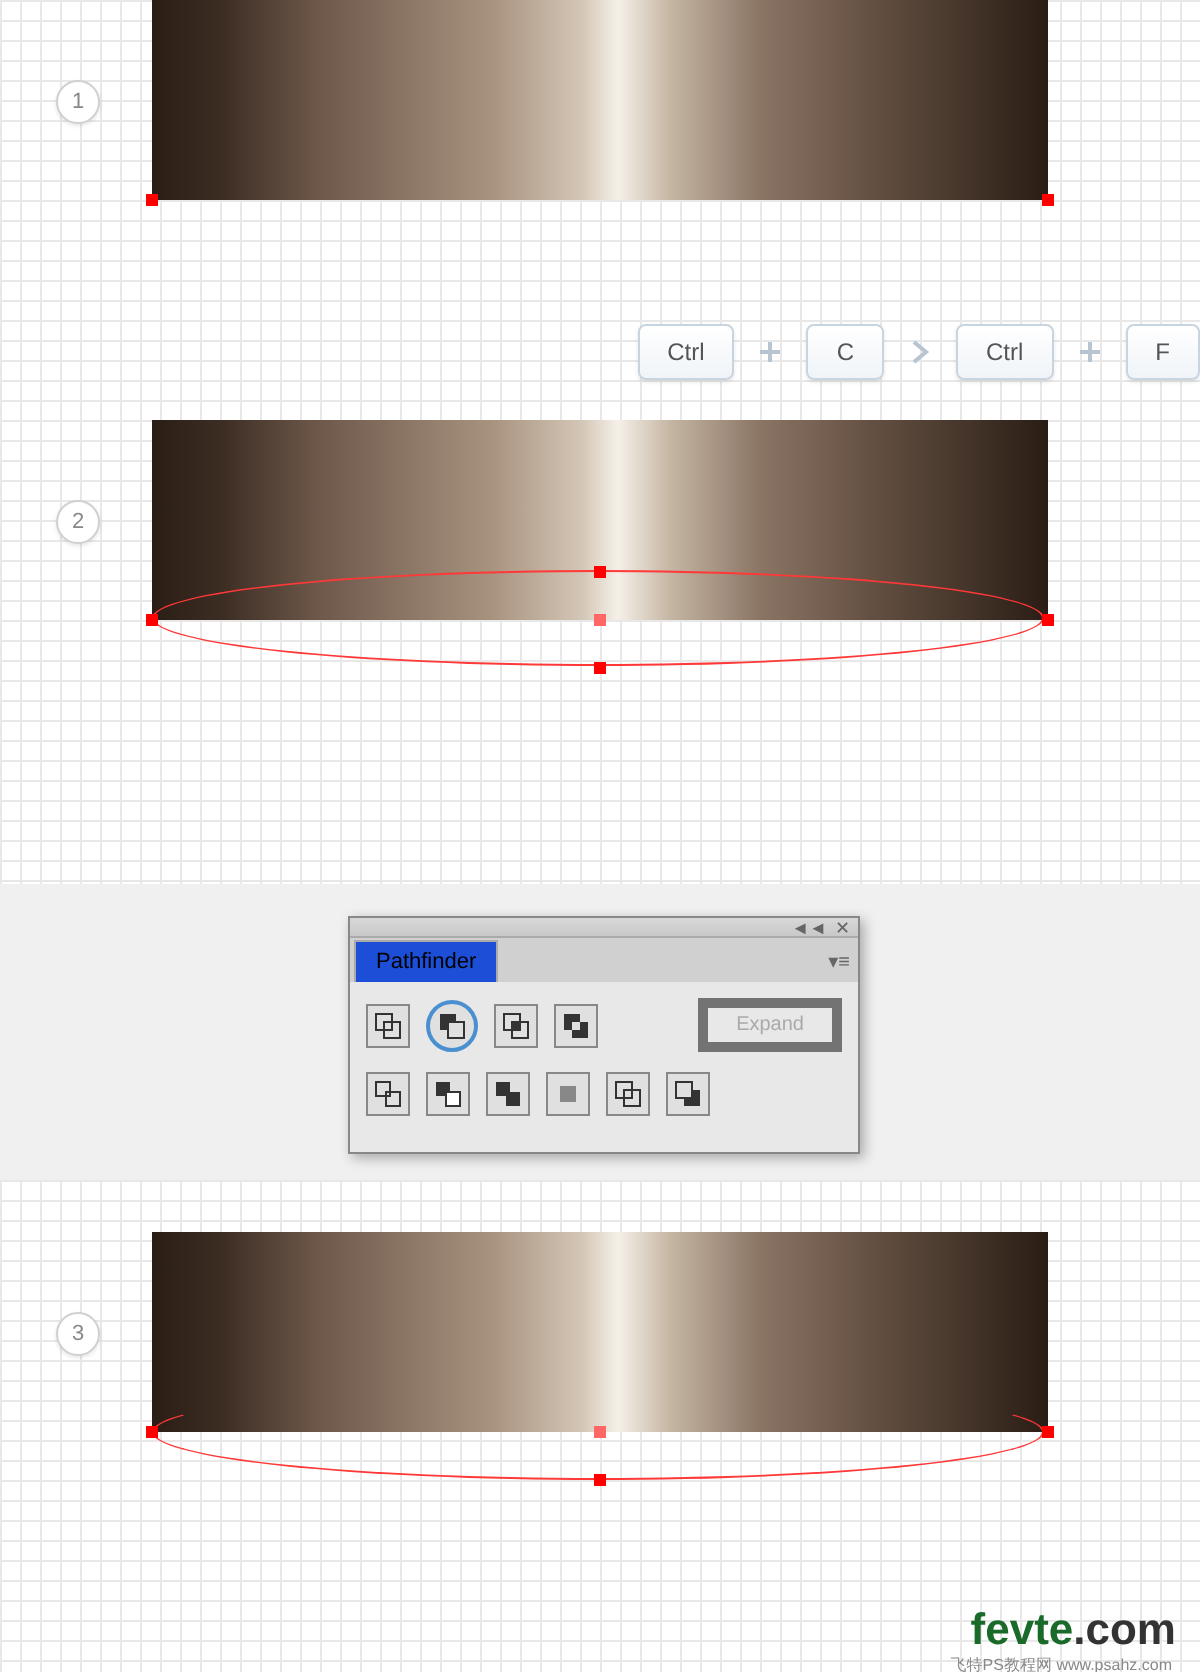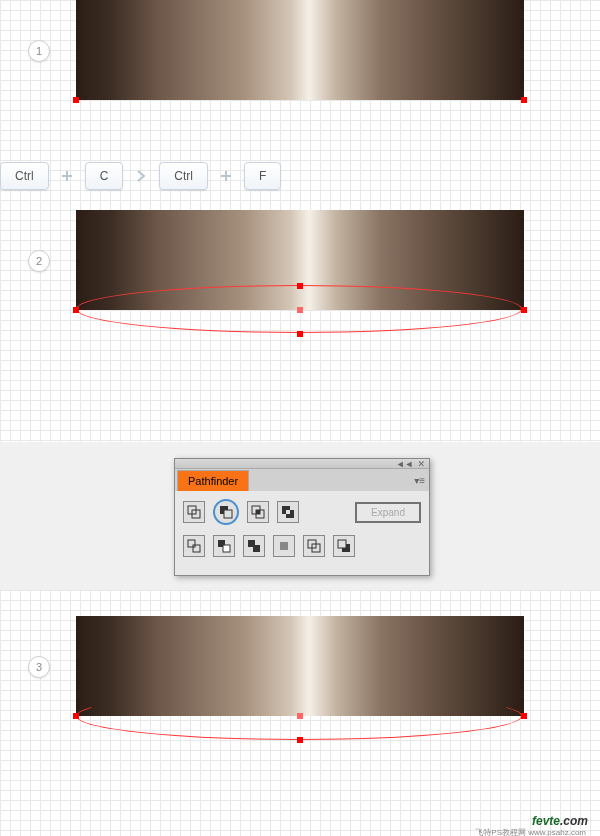--- a/index.html
+++ b/index.html
@@ -6,38 +6,38 @@
 body{width:600px;height:836px;font-family:Arial,sans-serif;font-size:11px;background:#f5f5f5;position:relative;overflow:hidden}
 .canvas{width:600px;height:836px;position:absolute;background:#fff;background-image:linear-gradient(#e8e8e8 1px,transparent 1px),linear-gradient(90deg,#e8e8e8 1px,transparent 1px);background-size:10px 10px}
 .plain{position:absolute;left:0;width:600px;height:148px;background:#f0f0f0}
 .plain1{top:442px}
 .cyl{position:absolute;left:76px;width:448px}
 .cyl-body{width:448px;height:100px;background:linear-gradient(90deg,#2a1d15 0%,#3d2e24 8%,#6b5648 18%,#8a7464 28%,#a8937f 38%,#d4c6b6 48%,#f5f0e8 52%,#c4b4a2 58%,#8a7464 68%,#6b5648 78%,#4d3c30 88%,#2a1d15 100%)}
 .cyl-bottom{width:448px;height:50px;border-radius:0 0 50% 50%/0 0 100% 100%;background:radial-gradient(ellipse at center,#3a2d23 0%,#1a120c 100%);margin-top:-25px;position:relative;z-index:-1}
 .anchor{position:absolute;width:6px;height:6px;background:#ff0000;transform:translate(-50%,-50%)}
 .path-overlay{position:absolute;border:1px solid #ff3838;border-radius:50%;pointer-events:none}
 .step-num{position:absolute;left:28px;width:22px;height:22px;border-radius:50%;background:#fff;border:1px solid #d0d0d0;box-shadow:0 1px 2px rgba(0,0,0,0.1);display:flex;align-items:center;justify-content:center;color:#888;font-size:11px}
-.shortcut{position:absolute;left:0;width:600px;display:flex;justify-content:flex-start;align-items:center;gap:8px}
+.shortcut{position:absolute;left:0;width:600px;display:flex;justify-content:flex-end;align-items:center;gap:8px}
 .key{padding:6px 14px;background:linear-gradient(#fff,#f0f4f8);border:1px solid #c8d4e0;border-radius:4px;box-shadow:0 1px 2px rgba(0,0,0,0.1);color:#555;font-size:12px}
 .sep-icon{width:20px;height:20px;display:flex;align-items:center;justify-content:center;color:#b8c4d0}
 .sep-icon svg{width:14px;height:14px}
 .panel{position:absolute;left:174px;top:458px;width:256px;background:#e8e8e8;border:1px solid #888;box-shadow:2px 2px 6px rgba(0,0,0,0.3)}
 .panel-head{height:10px;background:linear-gradient(#d8d8d8,#c8c8c8);display:flex;justify-content:flex-end;align-items:center;padding:0 4px;border-bottom:1px solid #aaa}
 .panel-head span{font-size:9px;color:#666;margin-left:4px}
 .panel-tabs{height:22px;background:#d0d0d0;display:flex;align-items:flex-end}
-.panel-tab{padding:4px 10px;background:#f97316;border:1px solid #aaa;border-bottom:none;font-size:11px;margin-left:2px}
+.panel-tab{padding:4px 10px;background:#1d4ed8;border:1px solid #aaa;border-bottom:none;font-size:11px;margin-left:2px}
 .panel-body{padding:8px}
 .panel-label{font-size:10px;color:#333;margin-bottom:6px}
 .panel-row{display:flex;align-items:center;gap:8px;margin-bottom:10px}
 .pf-btn{width:22px;height:22px;border:1px solid #888;background:#e0e0e0;display:flex;align-items:center;justify-content:center;cursor:pointer}
 .pf-btn.hl{border:2px solid #4a90d0;border-radius:50%;width:26px;height:26px}
 .pf-btn svg{width:14px;height:14px}
-.expand-btn{margin-left:auto;padding:3px 14px;border:2px solid #737373;background:#e8e8e8;color:#aaa;font-size:10px}
+.expand-btn{margin-left:auto;padding:3px 14px;border:5px solid #737373;background:#e8e8e8;color:#aaa;font-size:10px}
 .menu-icon{position:absolute;right:4px;top:16px;font-size:10px;color:#666}
-.watermark{position:absolute;right:12px;bottom:8px;font-size:12px;font-weight:bold;font-style:italic}
+.watermark{position:absolute;right:12px;bottom:8px;font-size:22px;font-weight:bold;}
 .wm1{color:#1a6b2a}
 .wm2{color:#333}
 .wm-sub{position:absolute;right:14px;bottom:-2px;font-size:8px;color:#888}
 </style>
 </head>
 <body>
 
 <div class="canvas">
 
   <div class="cyl" style="top:0">

